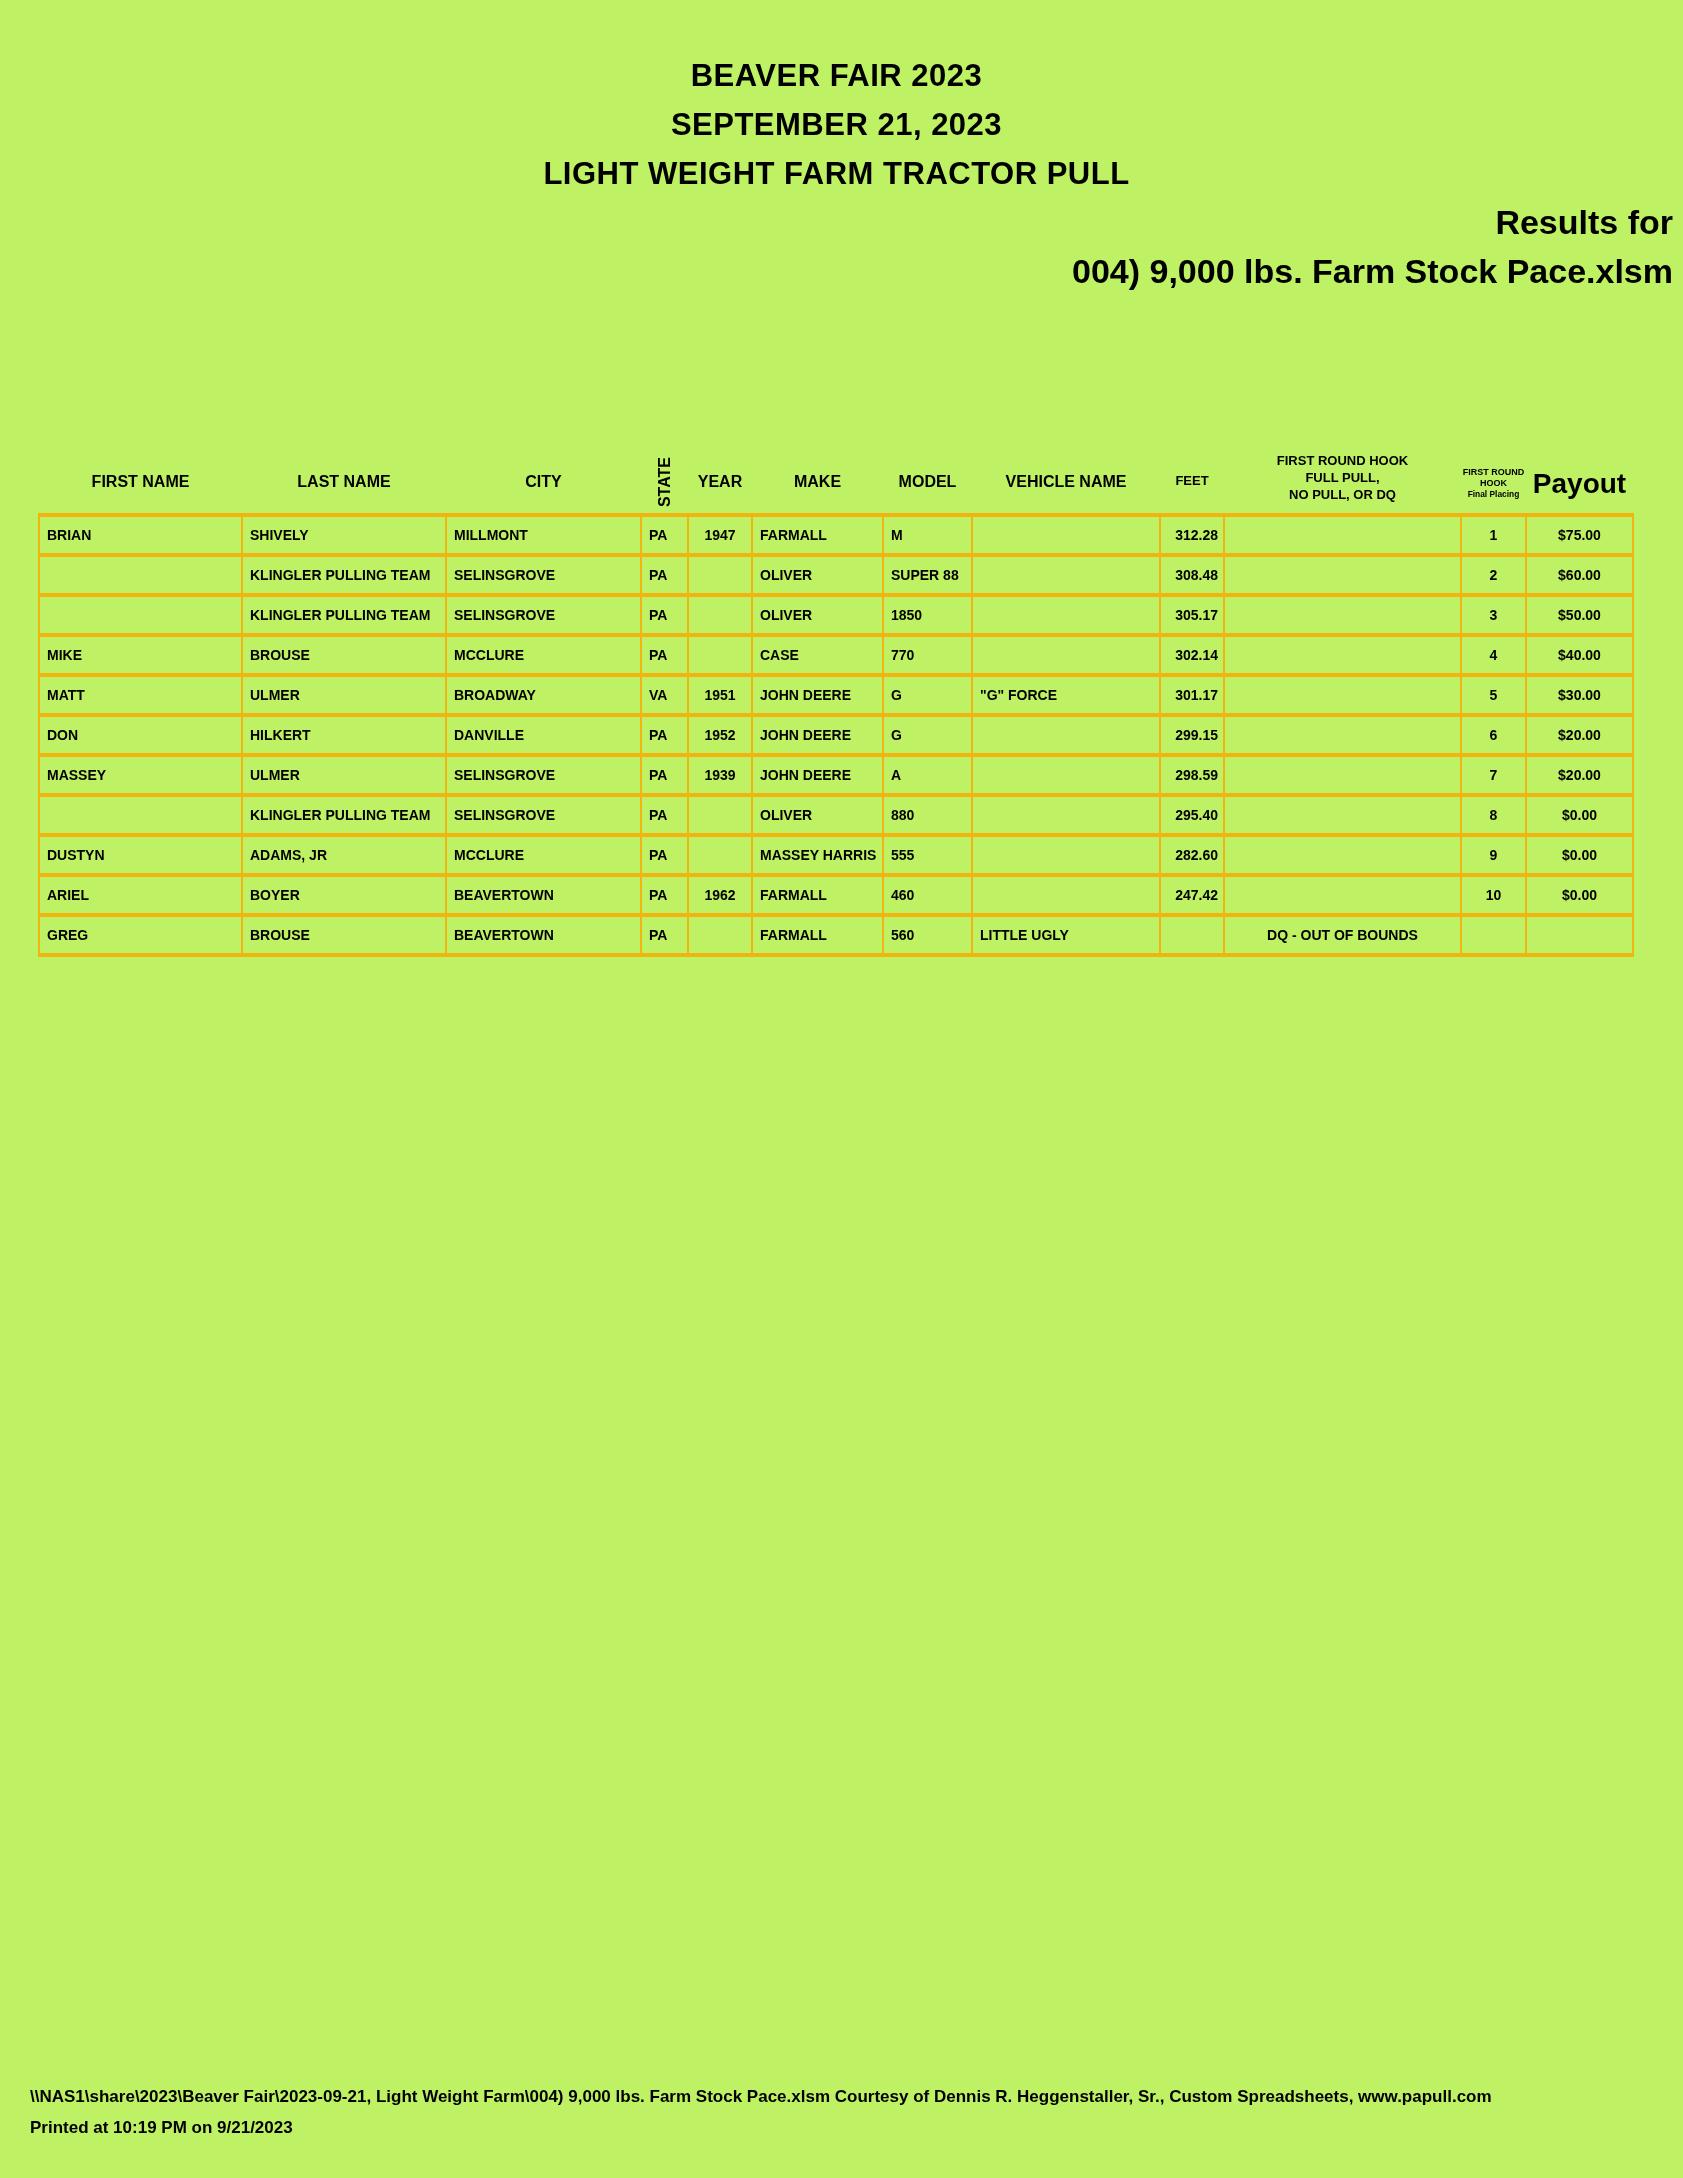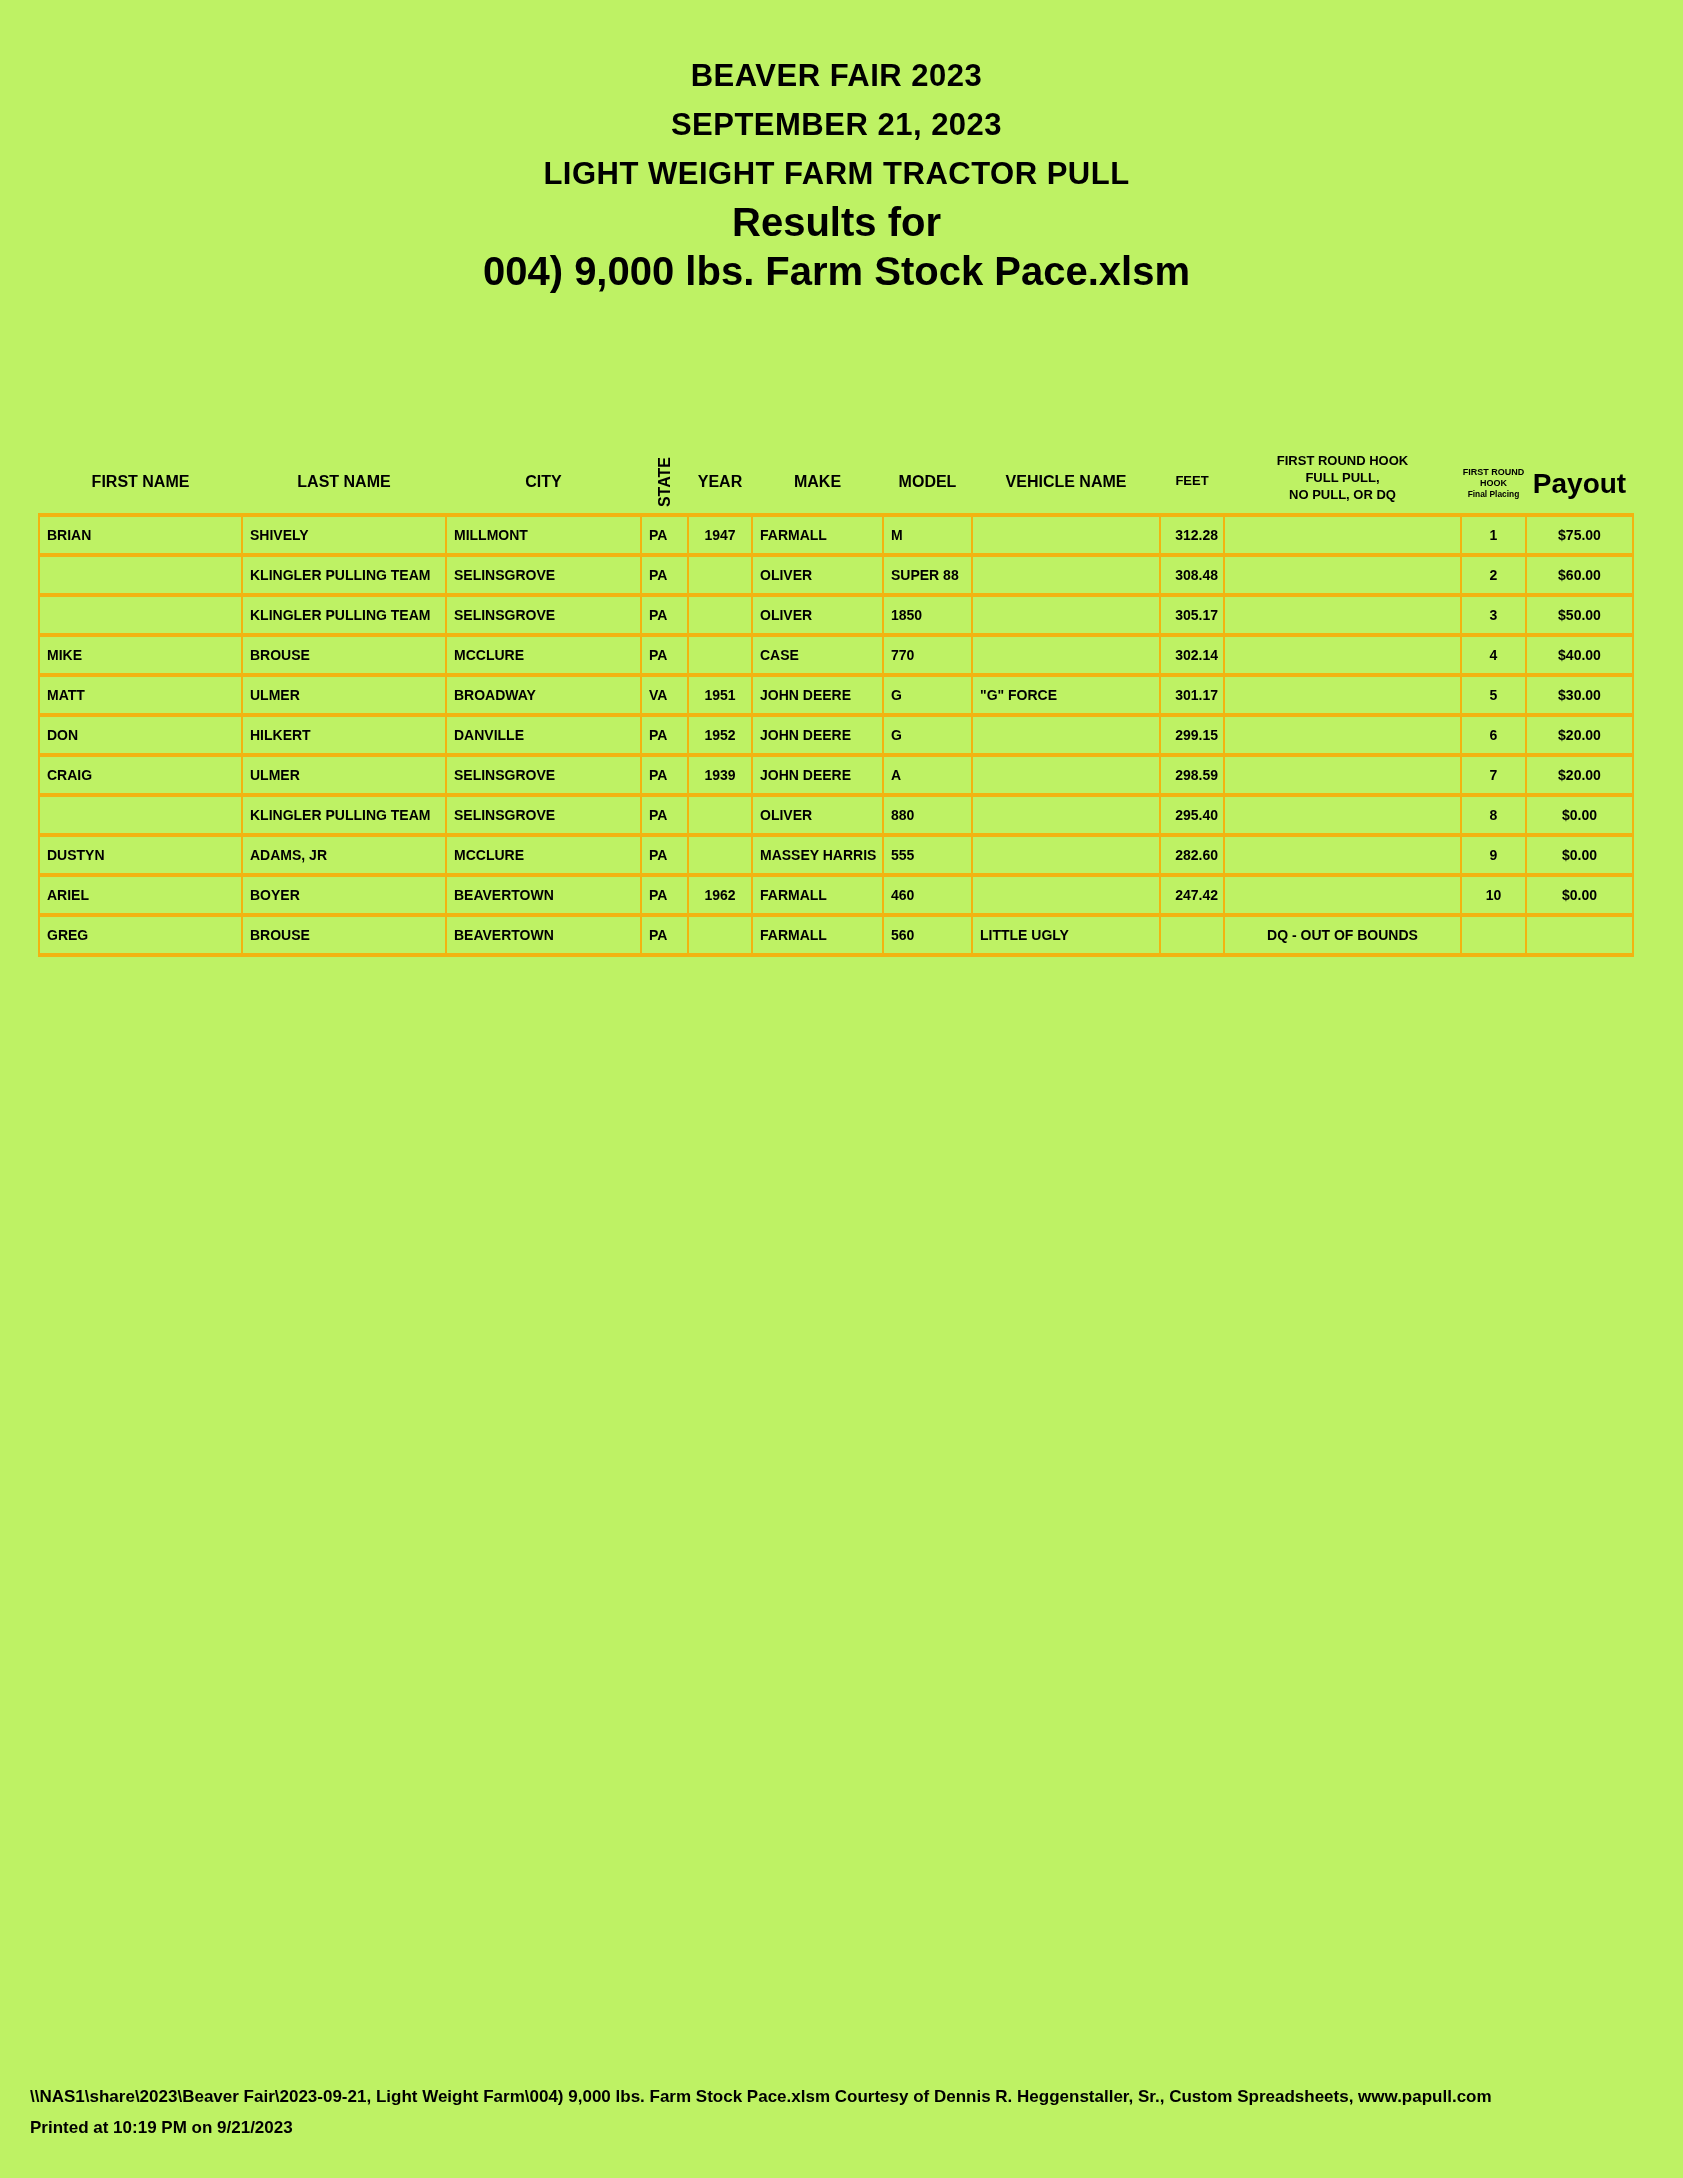--- a/index.html
+++ b/index.html
@@ -17,21 +17,21 @@
   .titles {
     position: absolute;
     top: 51px;
     left: 0;
     width: 1673px;
     text-align: center;
     font-weight: bold;
   }
   .titles div { line-height: 49px; }
   .t-big { font-size: 31px; letter-spacing: 0.5px; }
-  .t-med { font-size: 40px; }
+  .t-med { font-size: 34px; text-align: right; }
 
   
   table.results {
     position: absolute;
     left: 38px;
     top: 422px;
     border-collapse: collapse;
     table-layout: fixed;
     width: 1594px;
   }
@@ -217,21 +217,21 @@
         <td class="c">1952</td>
         <td>JOHN DEERE</td>
         <td>G</td>
         <td></td>
         <td class="r">299.15</td>
         <td class="c"></td>
         <td class="c">6</td>
         <td class="c">$20.00</td>
       </tr>
       <tr>
-        <td>CRAIG</td>
+        <td>MASSEY</td>
         <td>ULMER</td>
         <td>SELINSGROVE</td>
         <td>PA</td>
         <td class="c">1939</td>
         <td>JOHN DEERE</td>
         <td>A</td>
         <td></td>
         <td class="r">298.59</td>
         <td class="c"></td>
         <td class="c">7</td>

